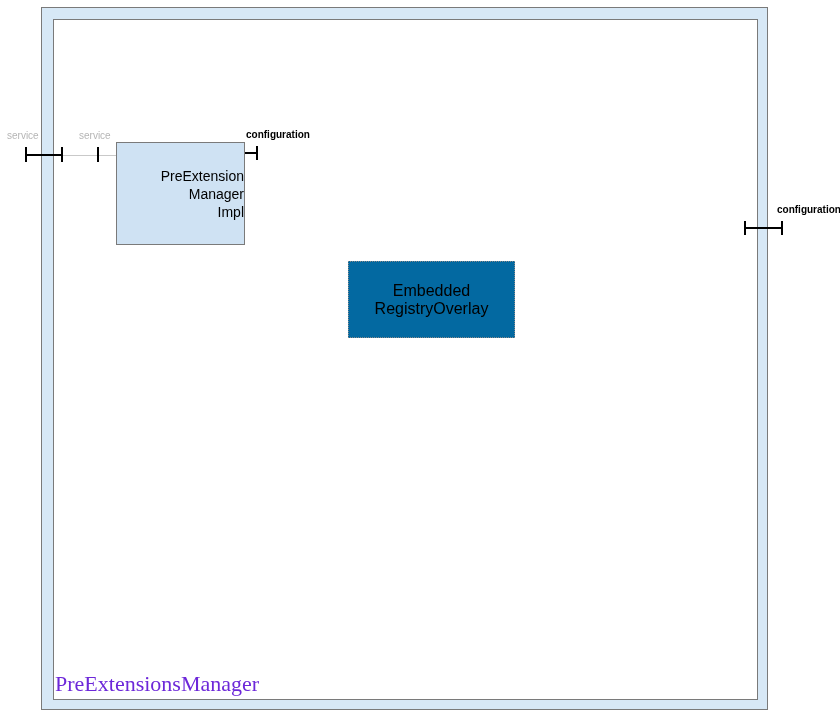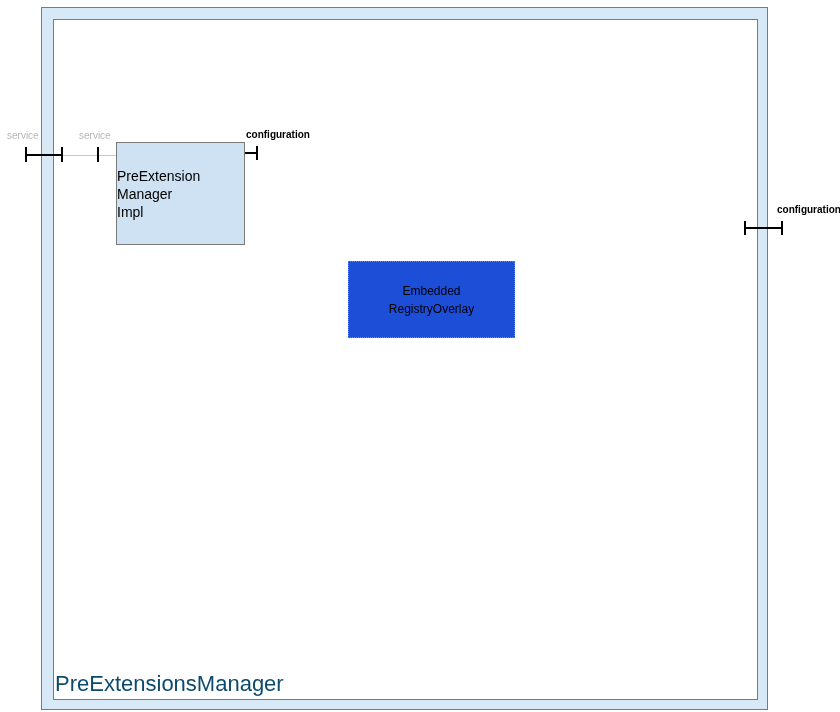--- a/index.html
+++ b/index.html
@@ -23,50 +23,51 @@
   }
   .frame-inner {
     left: 53px; top: 19px;
     width: 703px; height: 679px;
     background: #ffffff;
     border: 1px solid #7a7a7a;
   }
   .container-label {
     left: 55px; top: 671px;
     font-size: 22px;
-    color: #0c4a6e;
+    color: #6d28d9;
     white-space: nowrap;
+    font-family: Liberation Serif, serif;
   }
 
   
   .node-impl {
     left: 116px; top: 142px;
     width: 127px; height: 101px;
     background: #cfe2f3;
     border: 1px solid #7a7a7a;
     display: flex;
     flex-direction: column;
-    align-items: flex-start;
+    align-items: flex-end;
     justify-content: center;
     text-align: center;
     font-size: 14px;
     line-height: 18px;
     color: #000000;
   }
   .node-embedded {
     left: 348px; top: 261px;
     width: 165px; height: 75px;
-    background: #1d4ed8;
+    background: #0369a1;
     border: 1px dotted #8a8a8a;
     display: flex;
     flex-direction: column;
     align-items: center;
     justify-content: center;
     text-align: center;
-    font-size: 12px;
+    font-size: 16px;
     line-height: 18px;
     color: #000000;
   }
 
   
   .tick {
     width: 2px; height: 15px;
     background: #000000;
   }
   .wire-black {

